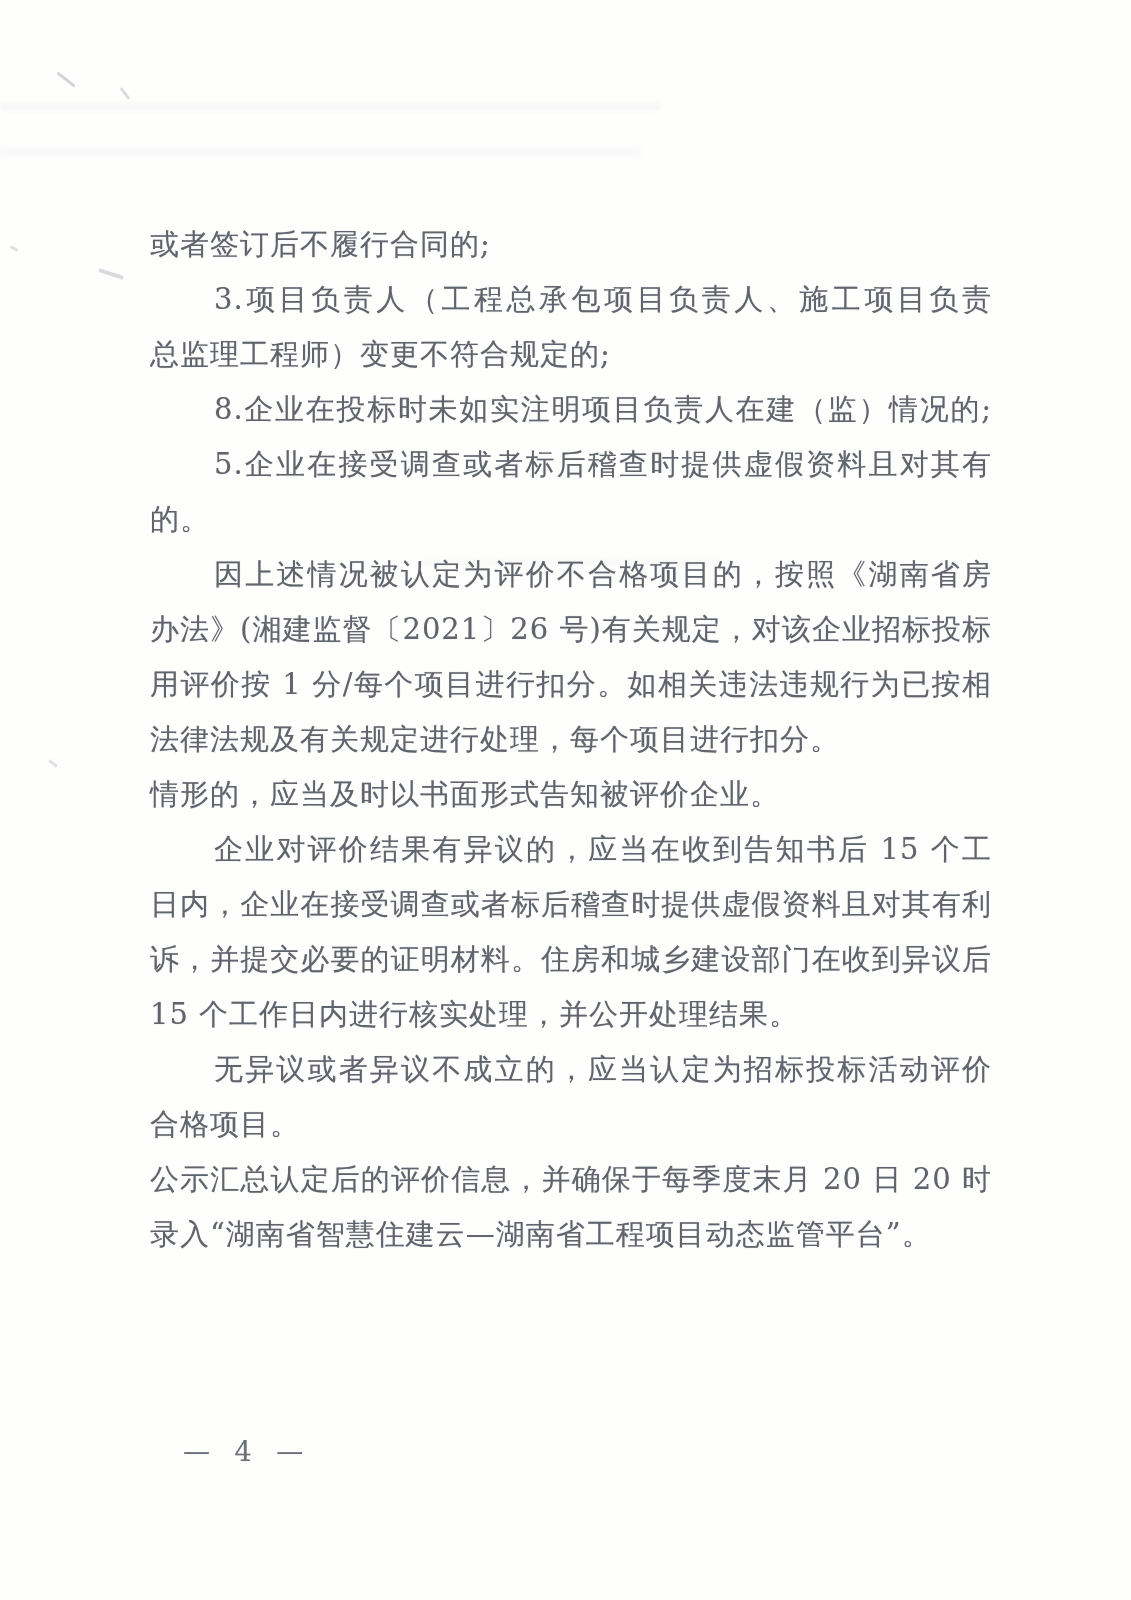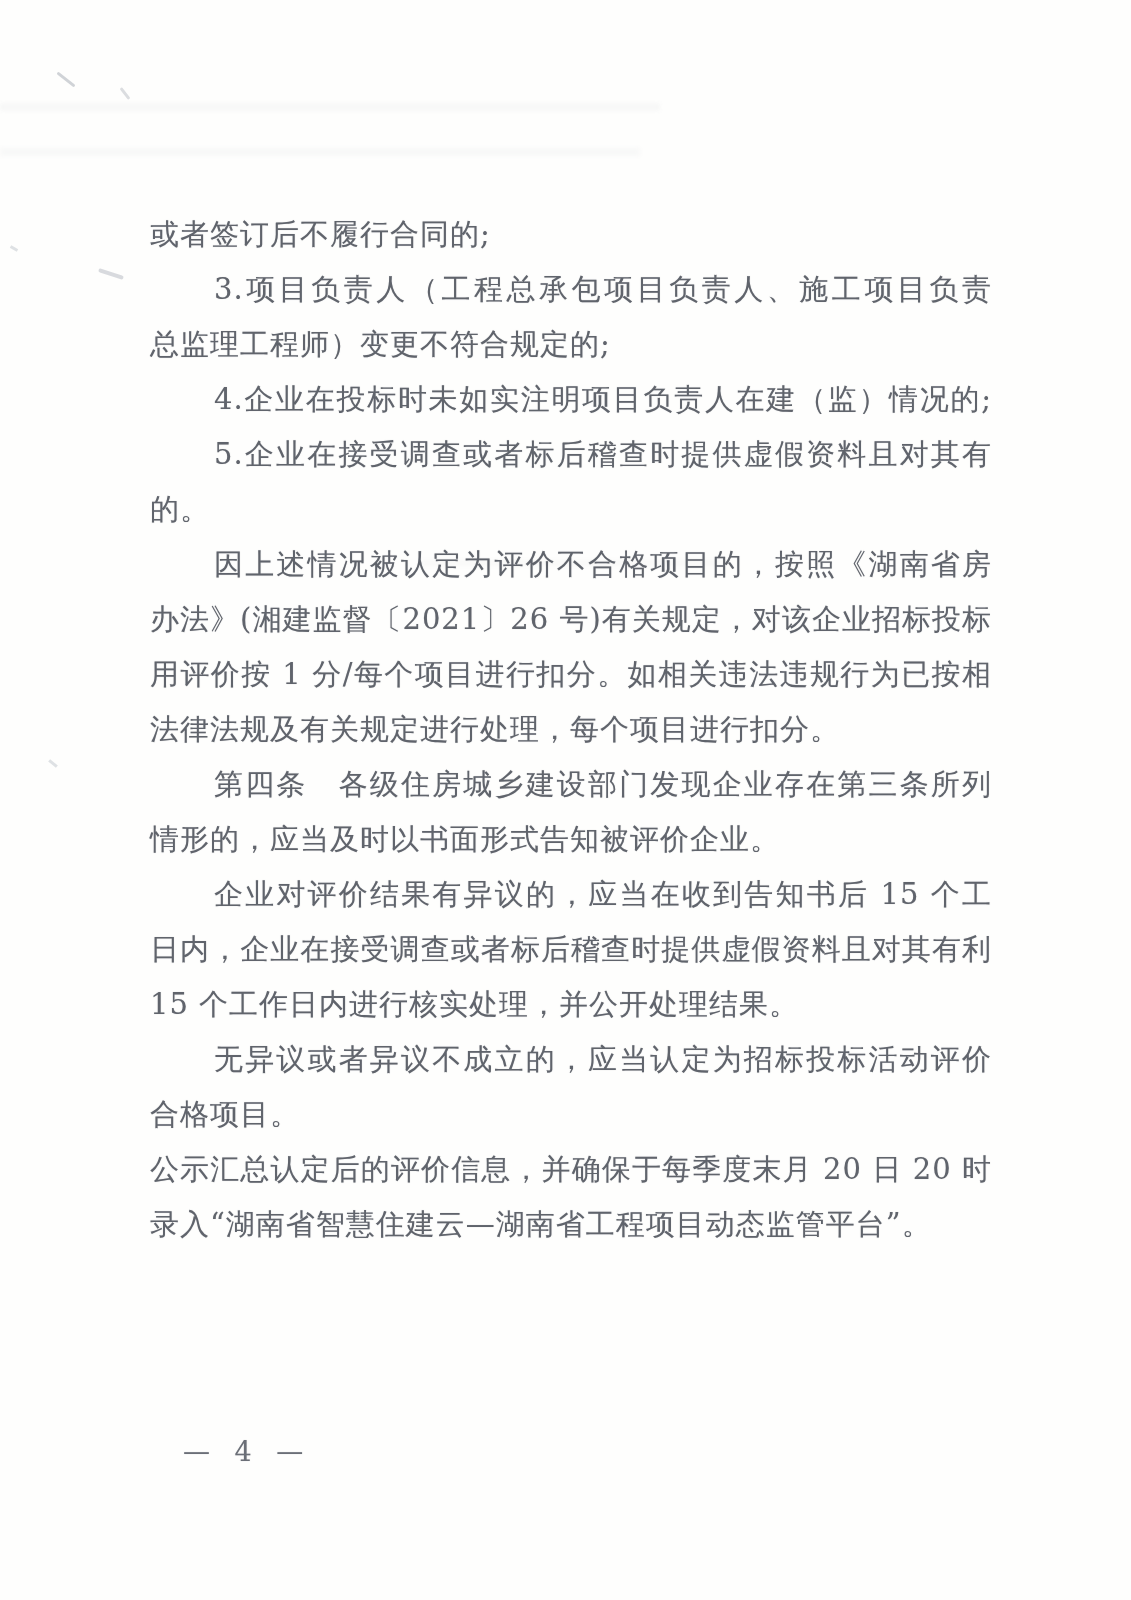--- a/index.html
+++ b/index.html
@@ -12,21 +12,21 @@
     width: 1131px;
     height: 1600px;
     background: #fefefdf5;
     overflow: hidden;
     font-family: "DejaVu Serif", "Liberation Serif", serif;
   }
   
   .textblock {
     position: absolute;
     left: 150px;
-    top: 207px;
+    top: 217px;
     width: 842px;
     color: #60646c;
     text-shadow: 0 0 1px rgba(96,100,108,0.35);
   }
   .line {
     height: 55px;
     line-height: 55px;
     font-size: 29px;
     letter-spacing: 1px;
     text-align: justify;
@@ -86,31 +86,31 @@
   <div class="artifact a4"></div>
   <div class="artifact a5"></div>
   <div class="artifact band1"></div>
   <div class="artifact band2"></div>
   <div class="artifact band3"></div>
 
   <div class="textblock">
     <div class="line">或者签订后不履行合同的;</div>
     <div class="line indent jfull">3.项目负责人（工程总承包项目负责人、施工项目负责人、</div>
     <div class="line">总监理工程师）变更不符合规定的;</div>
-    <div class="line indent jfull">4.企业在投标时未如实注明项目负责人在建（监）情况的;</div>
+    <div class="line indent jfull">8.企业在投标时未如实注明项目负责人在建（监）情况的;</div>
     <div class="line indent jfull">5.企业在接受调查或者标后稽查时提供虚假资料且对其有利</div>
     <div class="line">的。</div>
     <div class="line indent jfull">因上述情况被认定为评价不合格项目的，按照《湖南省房屋</div>
     <div class="line jfull">办法》(湘建监督〔2021〕26 号)有关规定，对该企业招标投标信</div>
     <div class="line jfull">用评价按 1 分/每个项目进行扣分。如相关违法违规行为已按相关</div>
     <div class="line">法律法规及有关规定进行处理，每个项目进行扣分。</div>
-    <div class="line indent jfull">第四条　各级住房城乡建设部门发现企业存在第三条所列</div>
     <div class="line">情形的，应当及时以书面形式告知被评价企业。</div>
     <div class="line indent jfull">企业对评价结果有异议的，应当在收到告知书后 15 个工作</div>
     <div class="line jfull">日内，企业在接受调查或者标后稽查时提供虚假资料且对其有利</div>
+    <div class="line jfull">诉，并提交必要的证明材料。住房和城乡建设部门在收到异议后</div>
     <div class="line">15 个工作日内进行核实处理，并公开处理结果。</div>
     <div class="line indent jfull">无异议或者异议不成立的，应当认定为招标投标活动评价不</div>
     <div class="line">合格项目。</div>
     <div class="line jfull">公示汇总认定后的评价信息，并确保于每季度末月 20 日 20 时前</div>
     <div class="line">录入“湖南省智慧住建云—湖南省工程项目动态监管平台”。</div>
   </div>
 
   <div class="pagenum">— 4 —</div>
 
 </div>

